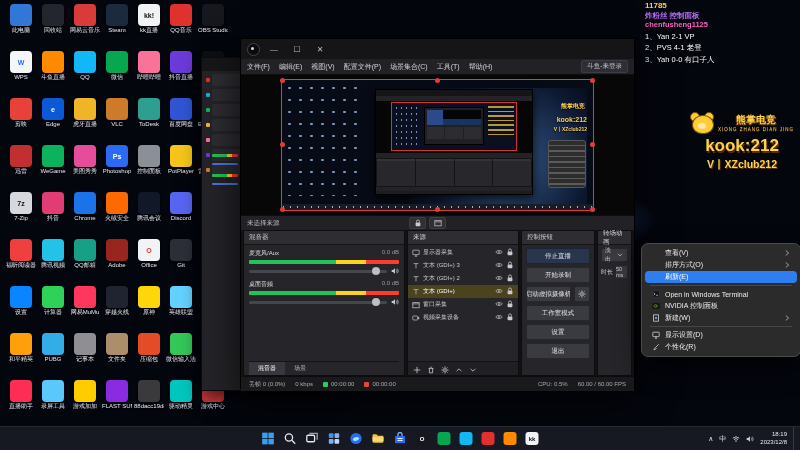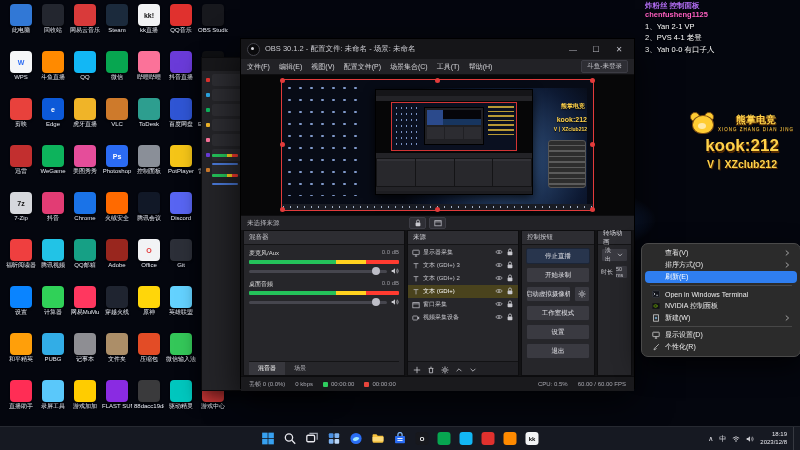--- a/index.html
+++ b/index.html
@@ -468,21 +468,20 @@
       </div>
   <div class="bmeter" style="top: 96px;"></div>
       <div class="bslider" style="top: 105px;"></div>
       <div class="bmeter" style="top: 116px;"></div>
       <div class="bslider" style="top: 125px;"></div>
     </div>
 
   <div id="obs">
     <div class="obs-title">
       <span class="obs-logo"></span>
-      <span class="tt">OBS 30.1.2 - 配置文件: 未命名 - 场景: 未命名</span>
       <span class="cap">—</span>
       <span class="cap">☐</span>
       <span class="cap close">✕</span>
     </div>
     <div class="obs-menu" id="obs-menubar">
       <span class="mitem">文件(F)</span>
         <span class="mitem">编辑(E)</span>
         <span class="mitem">视图(V)</span>
         <span class="mitem">配置文件(P)</span>
         <span class="mitem">场景集合(C)</span>
@@ -894,20 +893,21 @@
             <svg viewBox="0 0 10 10">
               <path d="M8.5 1.5L4.5 5.5M4.2 5.8c-.8.3-1.4 1-1.7 2.7 1.7-.3 2.4-.9 2.7-1.7z" fill="none" stroke="#cfcfcf"></path>
             </svg>
           </span>
         </span>
         <span class="lb">个性化(R)</span>
       </div>
     </div>
 
   <div id="olay">
+    <div class="ol1">11785</div>
     <div class="ol2">炸粉丝 控制面板</div>
     <div class="ol3">chenfusheng1125</div>
     <div id="olay-lines">
         <div class="mline">1、Yan 2-1 VP</div>
         <div class="mline">2、PVS 4-1 老登</div>
         <div class="mline">3、Yah 0-0 有口子人</div>
       </div>
   </div>
 
   <div id="brand">

